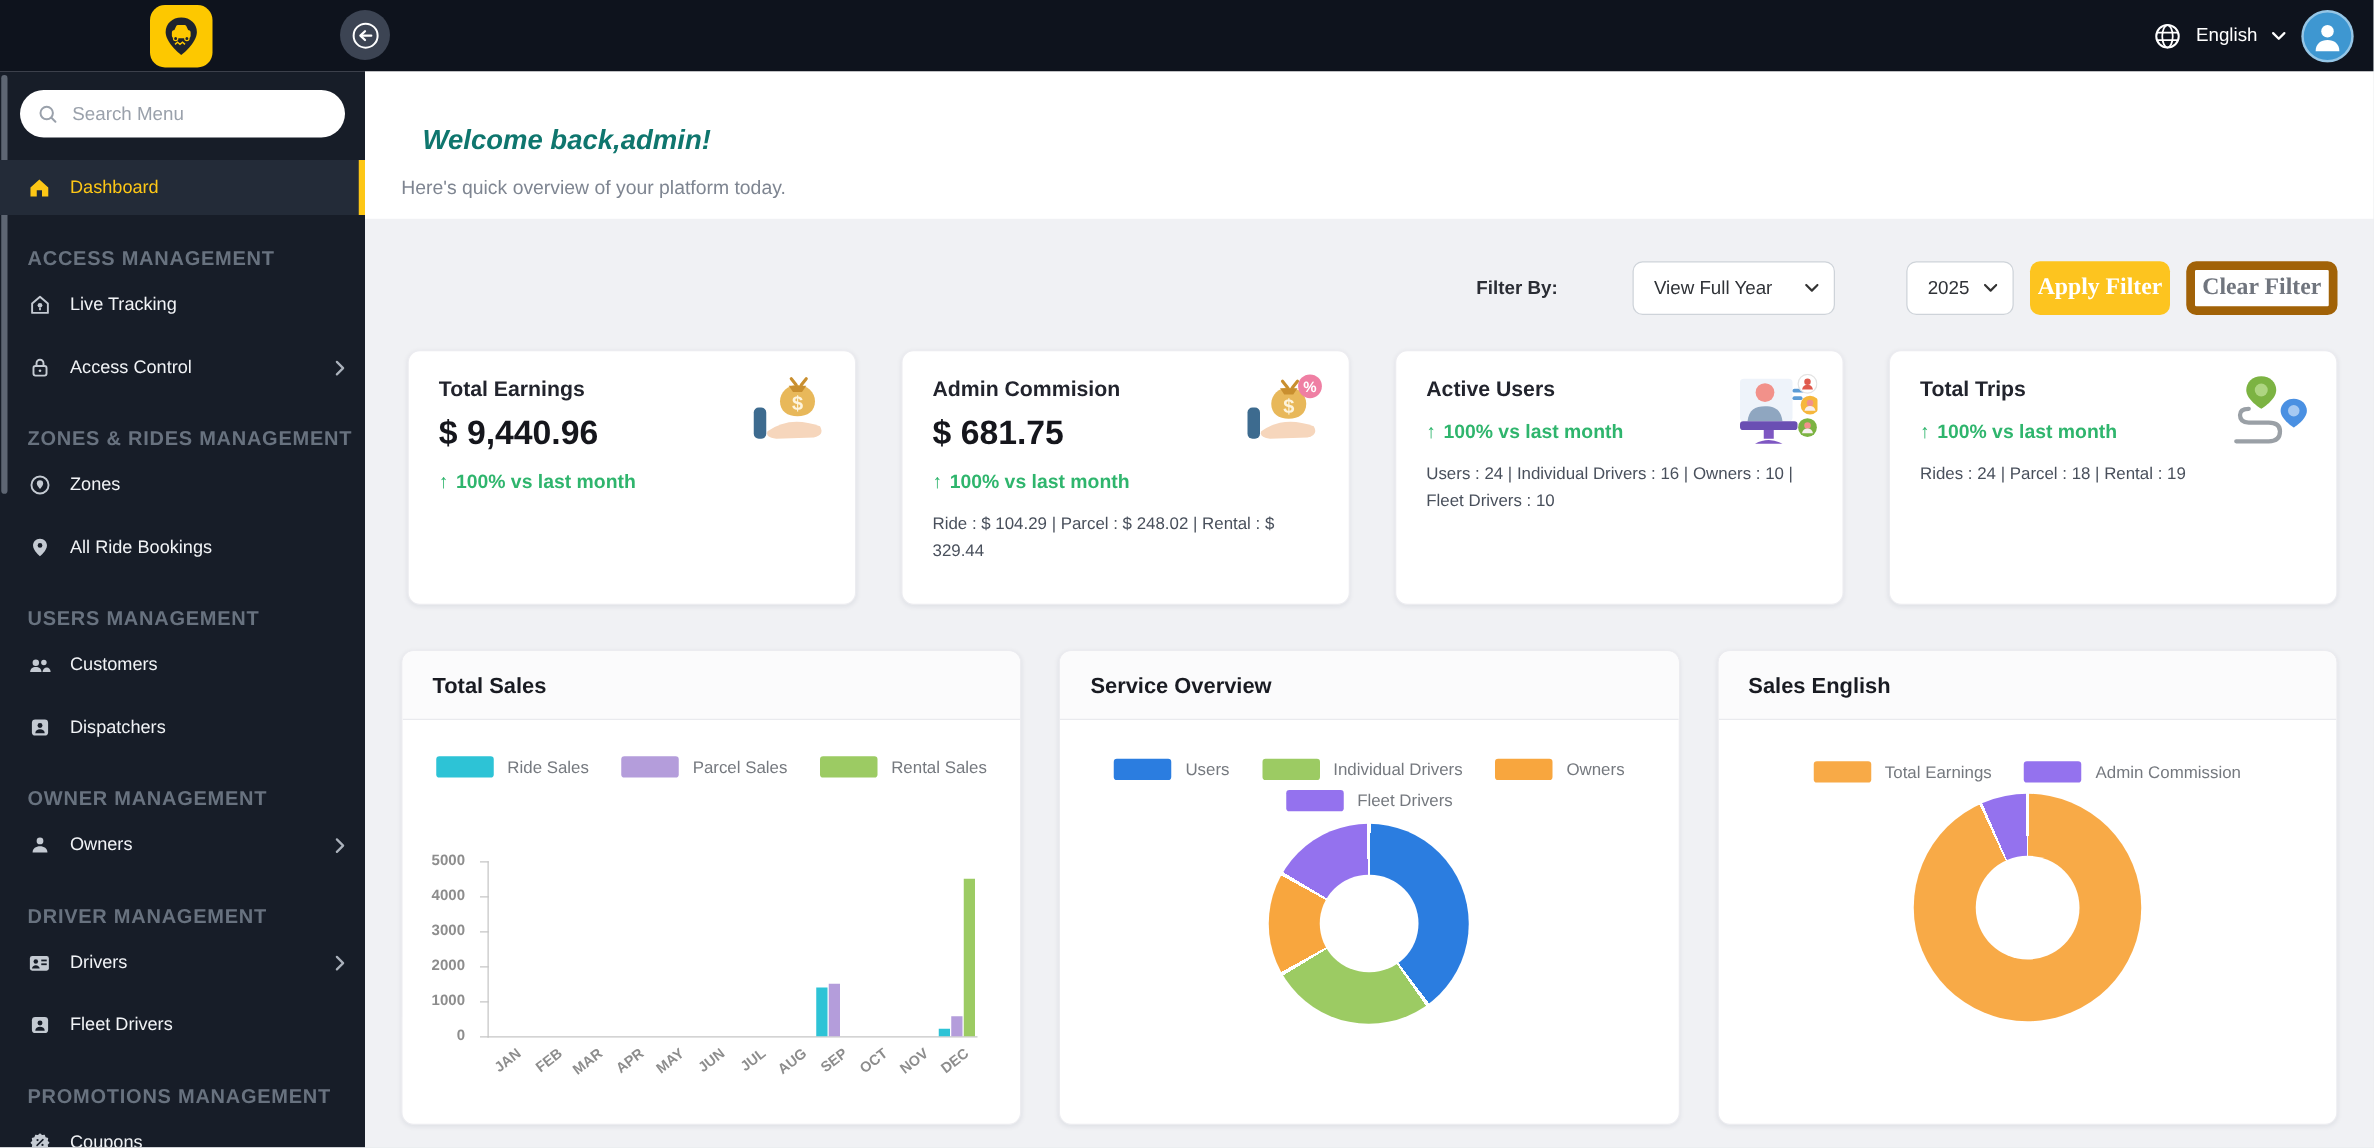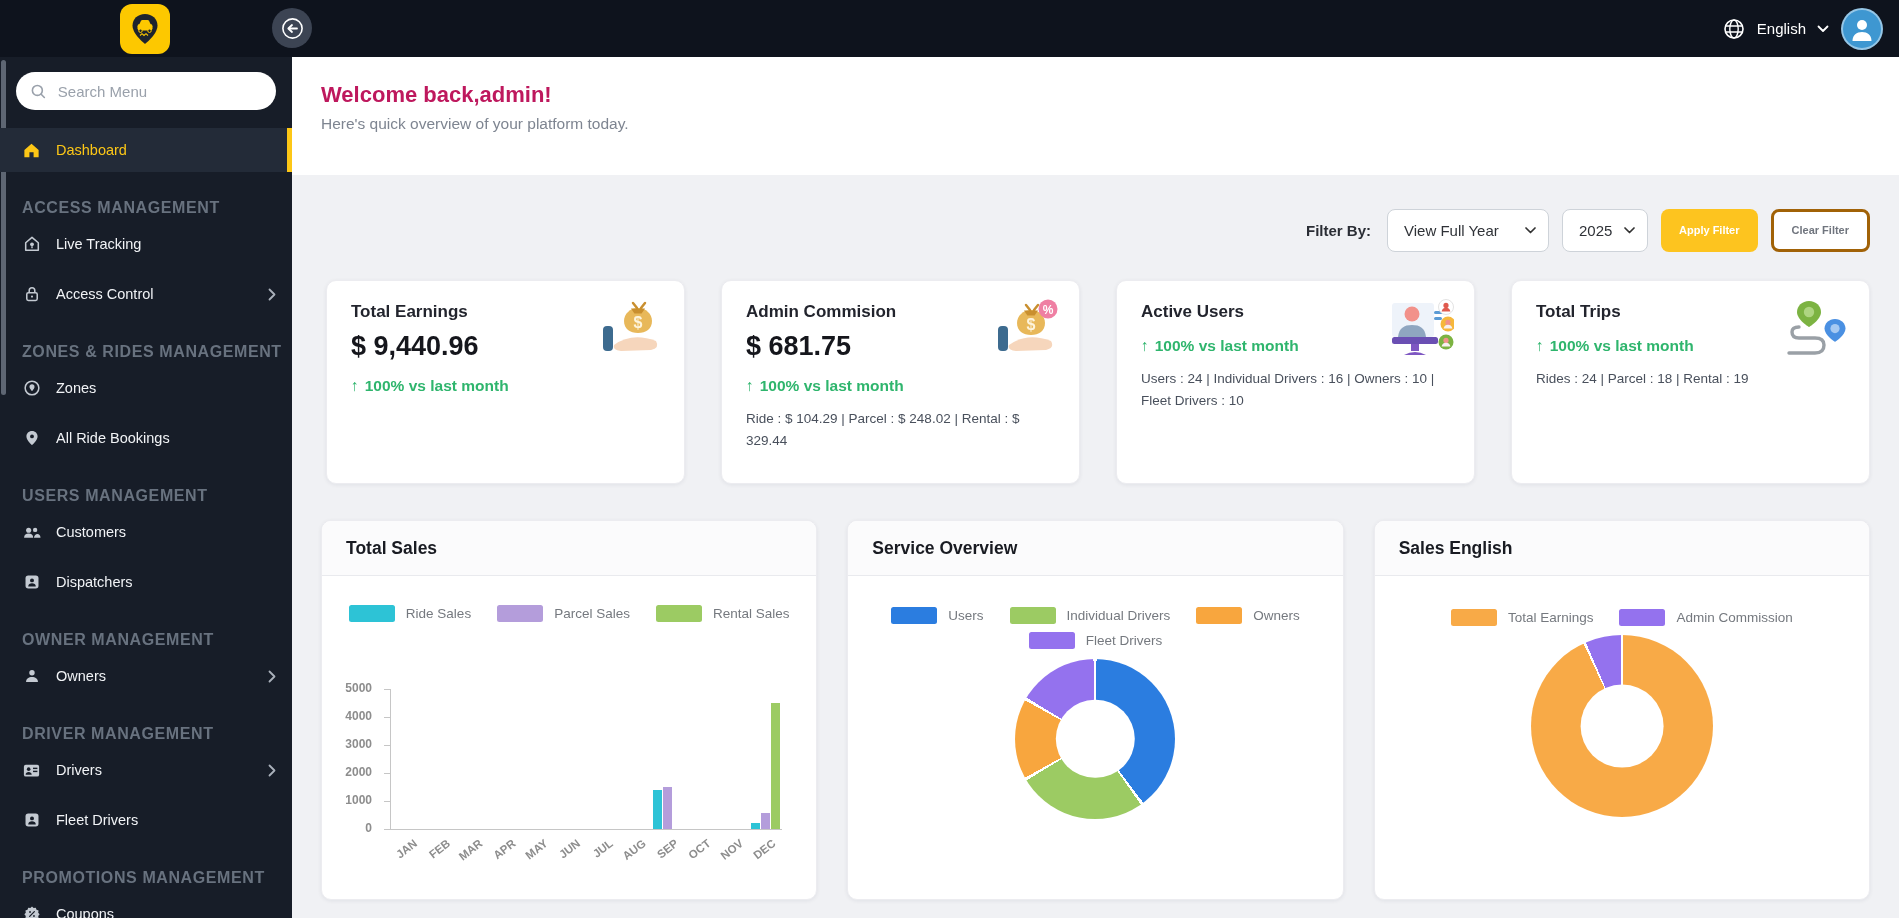--- a/index.html
+++ b/index.html
@@ -24,31 +24,31 @@
   .nav-item{position:relative;height:44px;margin-bottom:6px;display:flex;align-items:center;padding-left:22px;gap:15px;color:#f1f3f6;font-size:14.5px;font-weight:500;cursor:pointer;}
   .nav-item .ic{width:19px;height:19px;flex:0 0 19px;color:#c4cad2;display:flex;align-items:center;justify-content:center;}
   .nav-item.active{background:#232b38;color:#fdc716;}
   .nav-item.active .ic{color:#fdc716;}
   .active-bar{position:absolute;right:0;top:0;width:5px;height:100%;background:#fdc716;}
   .chev{position:absolute;right:16px;color:#aab1bb;display:flex;}
 
   
   .main{position:absolute;left:292px;top:57px;width:1607px;height:861px;background:#f0f1f4;}
   .welcome{height:118px;background:#fff;padding:25px 0 0 29px;}
-  .welcome h1{margin:0;font-size:22px;font-weight:800;color:#be185d;}
+  .welcome h1{margin:17px;font-size:22px;font-weight:800;color:#0f766e;font-style:italic;}
   .welcome p{margin:7px 0 0 0;font-size:15.5px;color:#7e8591;}
 
   .filter-row{margin-top:33px;padding-right:29px;display:flex;justify-content:flex-end;align-items:center;gap:13px;height:44px;}
   .filter-label{font-size:15px;font-weight:bold;color:#2a2d34;margin-right:3px;}
-  .select{height:43px;background:#fff;border:1px solid #ced3d9;border-radius:8px;display:flex;align-items:center;justify-content:space-between;padding:0 12px 0 16px;font-size:15px;color:#2f3237;cursor:pointer;gap:10px;}
+  .select{height:43px;background:#fff;border:1px solid #ced3d9;border-radius:8px;display:flex;align-items:center;justify-content:space-between;padding:0 12px 0 16px;font-size:15px;color:#2f3237;cursor:pointer;gap:10px;margin-left:44px;}
   .select.period{width:162px;}
   .select.year{width:86px;}
-  .btn{height:43px;border:none;border-radius:8px;padding:0 18px;font-size:11px;font-weight:bold;cursor:pointer;font-family:Liberation Sans, sans-serif;}
+  .btn{height:43px;border:none;border-radius:8px;padding:0 6px;font-size:19px;font-weight:bold;cursor:pointer;font-family:Liberation Serif, serif;}
   .btn.apply{background:#fdc41f;color:#fff;}
-  .btn.clear{background:#fff;color:#70757e;border:3px solid #a16207;font-weight:600;}
+  .btn.clear{background:#fff;color:#70757e;border:7px solid #a16207;font-weight:600;}
 
   .stats-row{display:flex;gap:36px;margin:28px 29px 0 34px;}
   .stat-card{position:relative;flex:1;height:204px;background:#fff;border:1px solid #ececf0;border-radius:10px;box-shadow:0 1px 4px rgba(21,34,50,.07);padding:21px 24px;}
   .stat-label{font-size:17px;font-weight:bold;color:#22242d;}
   .stat-value{margin-top:9px;font-size:27px;font-weight:bold;color:#15161c;}
   .stat-trend{margin-top:15px;font-size:15.5px;font-weight:bold;color:#2fb56d;display:flex;align-items:center;gap:6px;}
   .stat-breakdown{margin-top:13px;font-size:13.5px;color:#49505c;line-height:22px;font-weight:500;padding-right:4px;}
   .stat-icon{position:absolute;right:20px;top:18px;width:64px;height:60px;}
 
   .charts-row{display:flex;gap:30px;margin:36px 29px 0 29px;}

